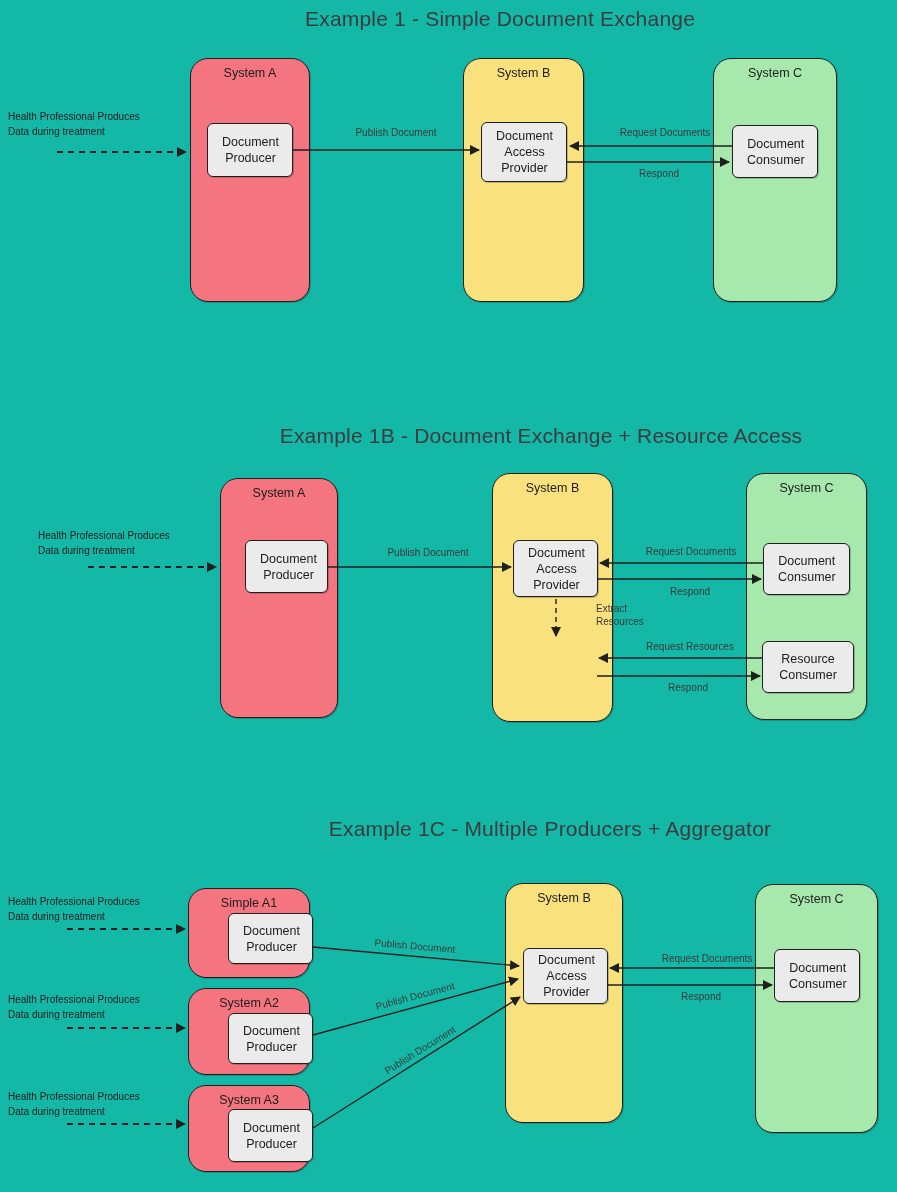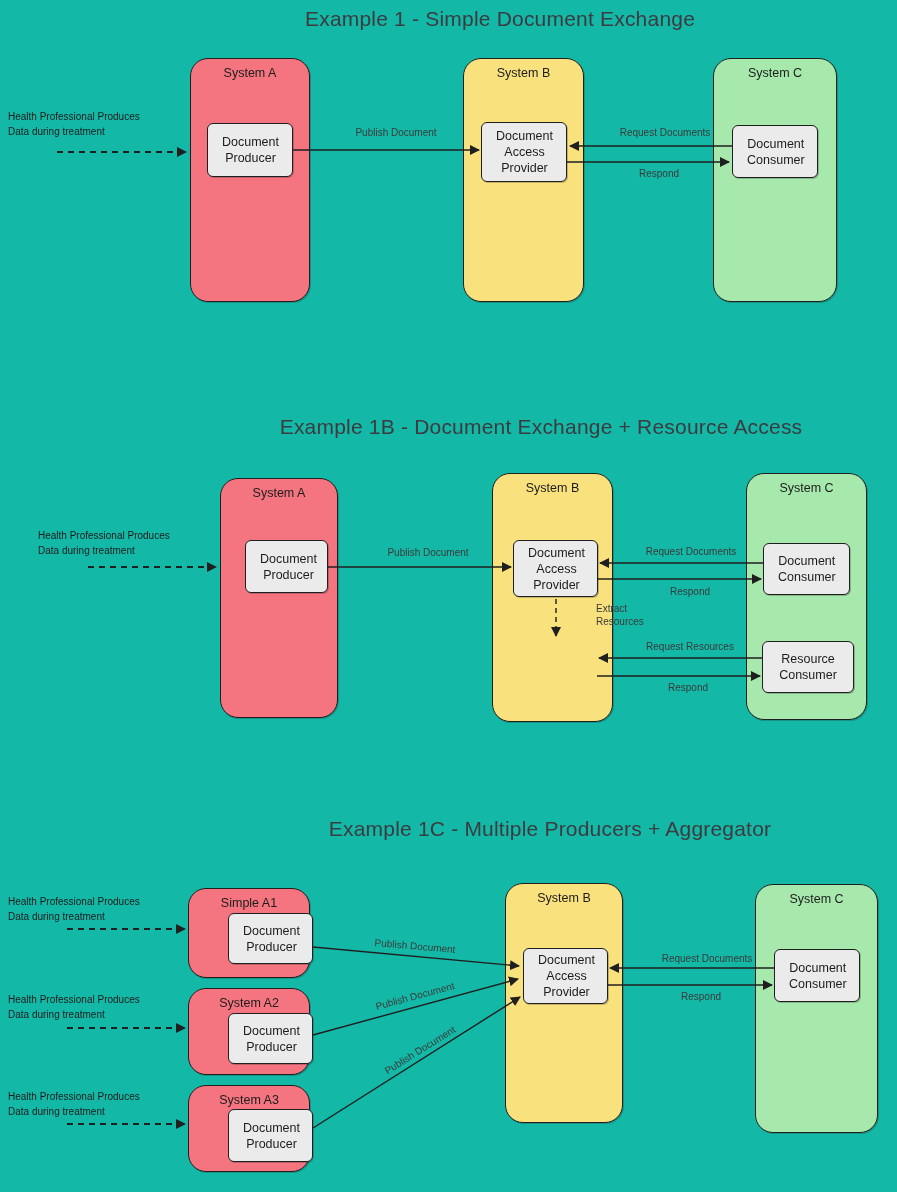--- a/index.html
+++ b/index.html
@@ -69,21 +69,21 @@
     <span>Document Access Provider</span>
   </div>
   <div class="component" style="left: 732px; top: 125px; width: 86px; height: 53px; background: rgb(235, 235, 235);">
     <span>Document Consumer</span>
   </div>
 
   <div class="edge-label" style="left:396px;top:127px">Publish Document</div>
   <div class="edge-label" style="left:665px;top:127px">Request Documents</div>
   <div class="edge-label" style="left:659px;top:168px">Respond</div>
 
-  <div class="title" style="left:191px;top:415px;width:700px">Example 1B - Document Exchange + Resource Access</div>
+  <div class="title" style="left:191px;top:424px;width:700px">Example 1B - Document Exchange + Resource Access</div>
 
   <div class="note" style="left:38px;top:528px">
     <div>Health Professional Produces</div>
     <div>Data during treatment</div>
   </div>
 
   <div class="system" style="left: 220px; top: 478px; width: 118px; height: 240px; background: rgb(244, 117, 127);">
     <div class="system-label">System A</div>
   </div>
   <div class="system" style="left: 492px; top: 473px; width: 121px; height: 249px; background: rgb(249, 225, 125);">

